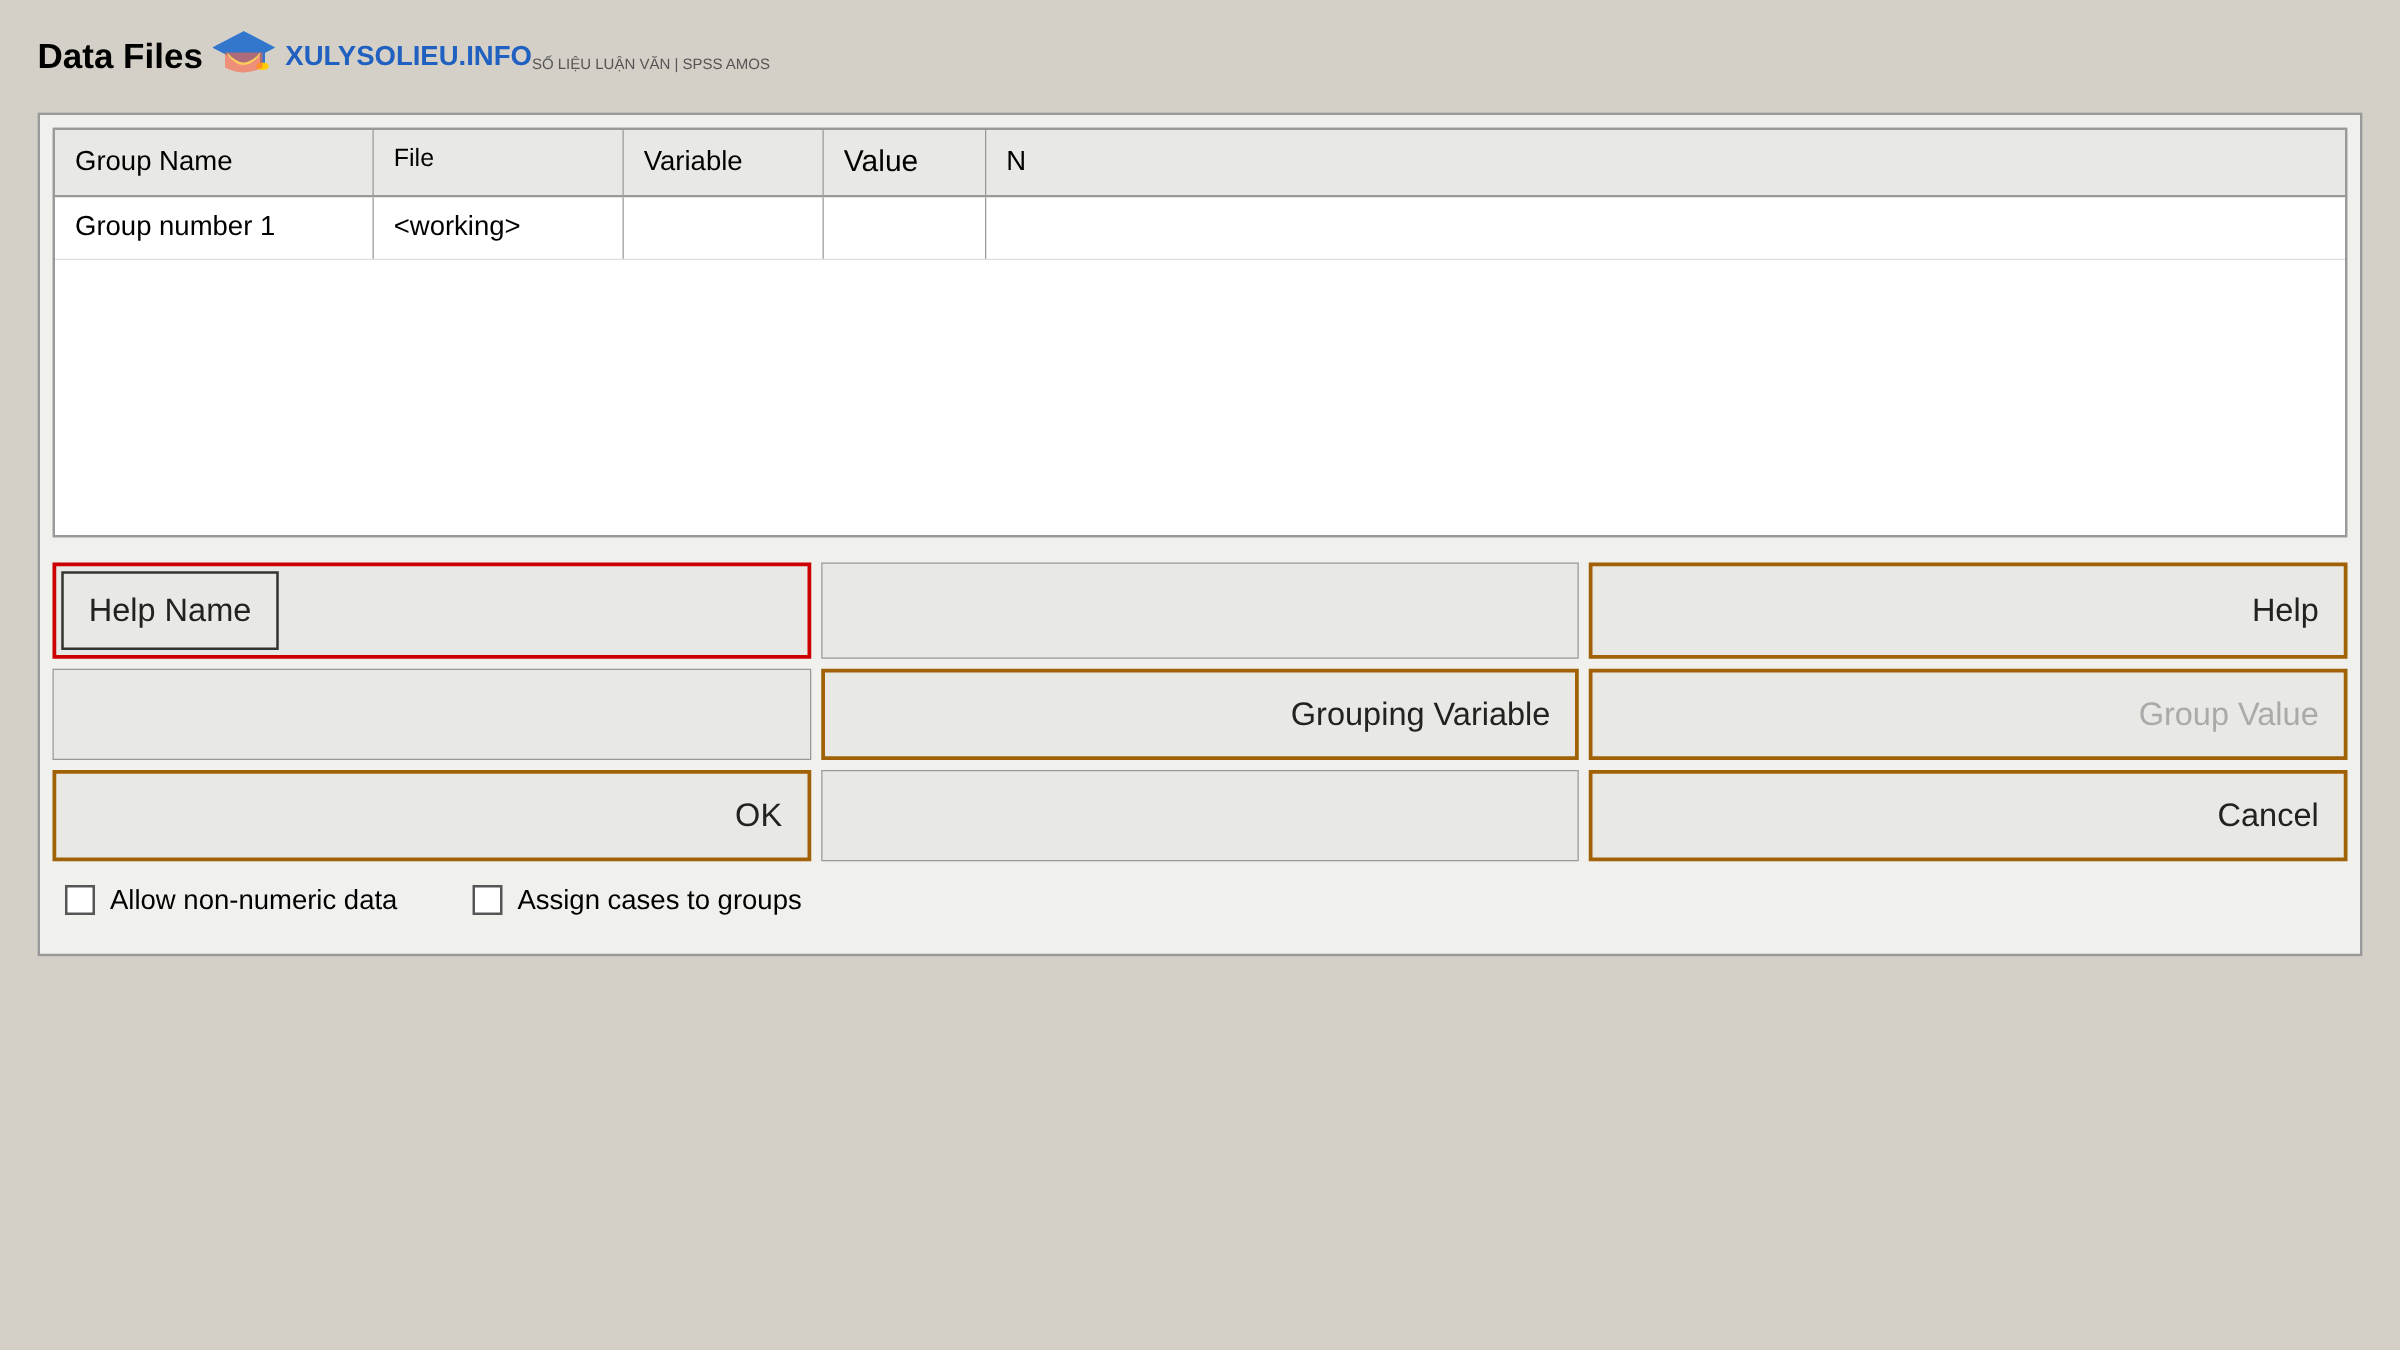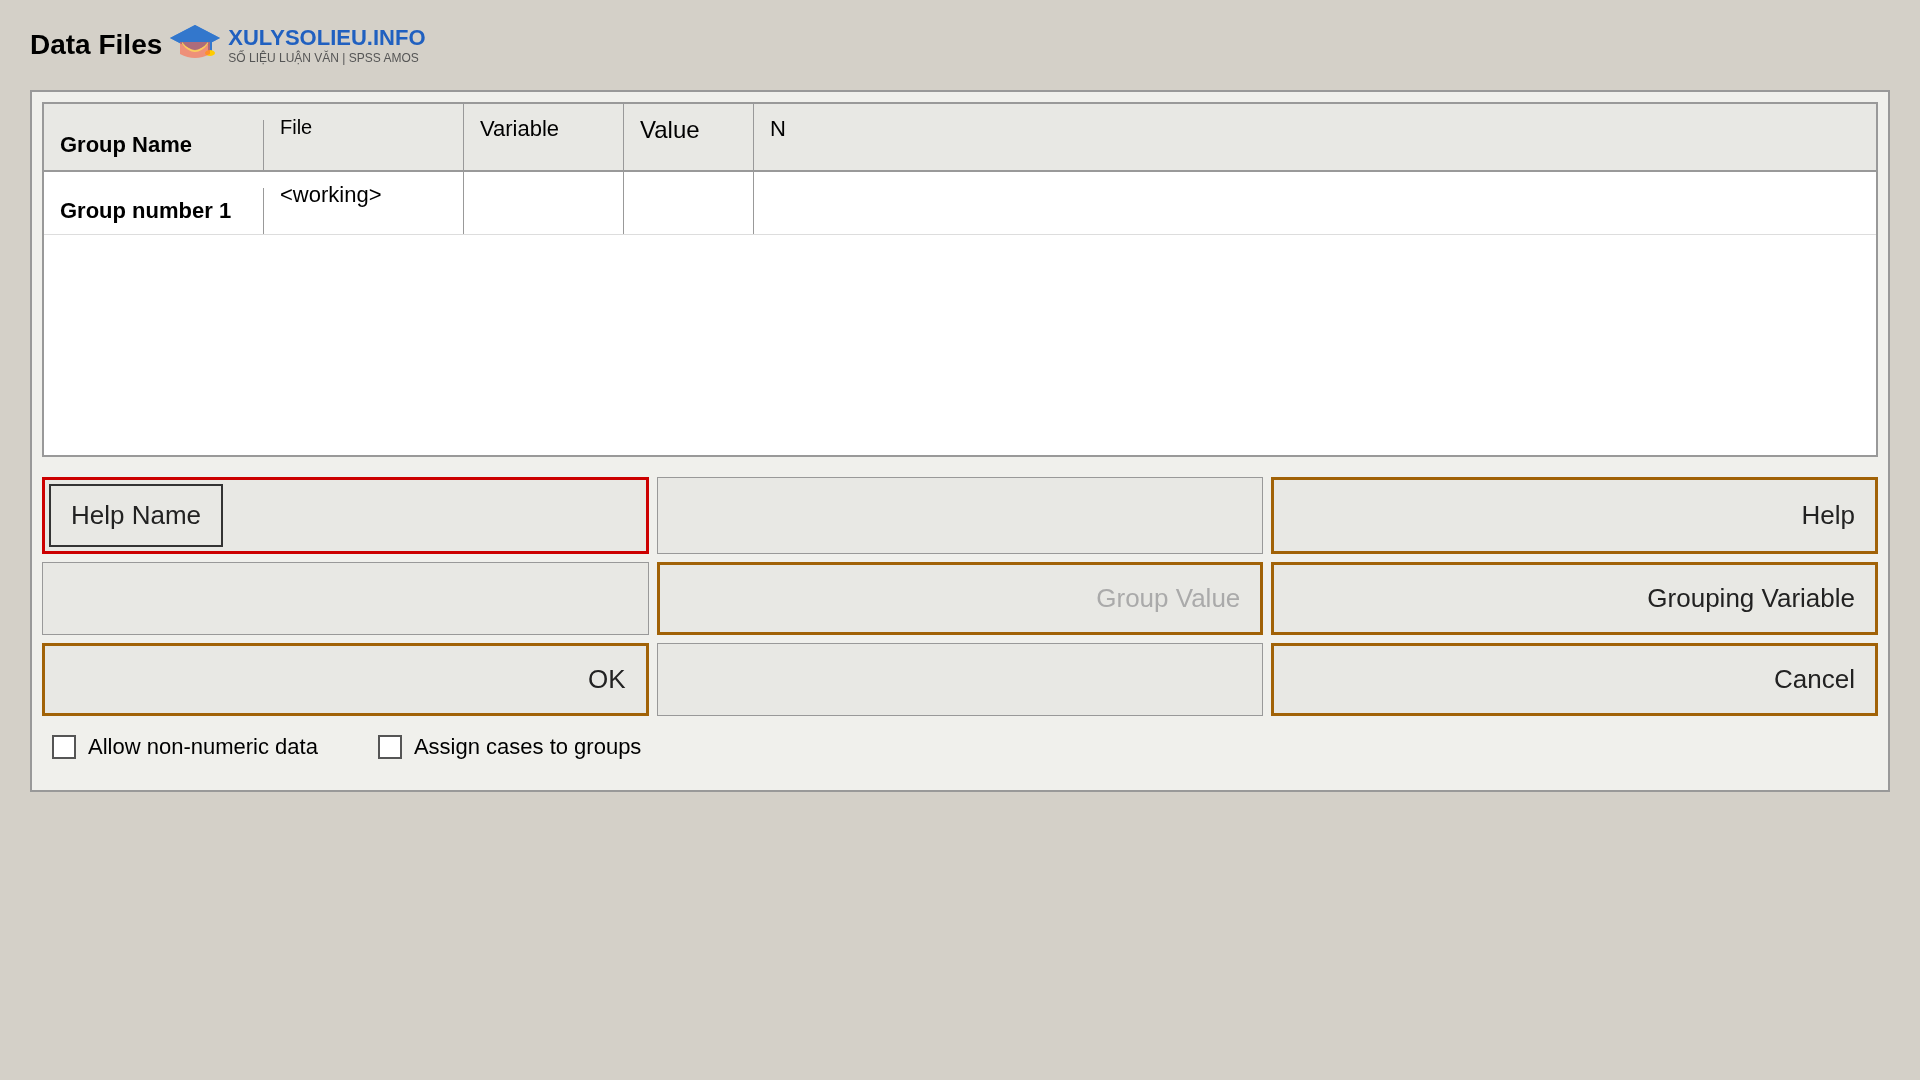--- a/index.html
+++ b/index.html
@@ -42,21 +42,22 @@
       gap: 8px;
     }
 
     .logo-icon {
       width: 50px;
       height: 50px;
     }
 
     .logo-text-area {
       display: flex;
-      flex-direction: column;
+      flex-direction: row;
+      align-items: flex-end;
     }
 
     .logo-main {
       font-size: 22px;
       font-weight: bold;
       color: #2060c0;
     }
 
     .logo-sub {
       font-size: 12px;
@@ -76,26 +77,25 @@
       background-color: #fff;
     }
 
     .table-header {
       display: flex;
       border-bottom: 2px solid #999;
       background-color: #e8e8e4;
     }
 
     .col-group-name {
-      width: 220px;
-      padding: 12px 16px;
-      font-size: 22px;
-      border-right: 1px solid #999;
-      font-weight: bold;
-      margin-top: 16px;
+      width: 255px;
+      padding: 12px 16px;
+      font-size: 22px;
+      border-right: 1px solid #999;
+      font-weight: normal;
     }
 
     .col-file {
       width: 200px;
       padding: 12px 16px;
       font-size: 20px;
       border-right: 1px solid #999;
       font-weight: normal;
     }
 
@@ -254,22 +254,22 @@
 
     <div class="buttons-area">
 
       <div class="btn-highlighted">
         <button class="btn btn-file-name-inner">Help Name</button>
       </div>
       <div class="empty-btn"></div>
       <button class="btn">Help</button>
 
       <div class="empty-btn"></div>
+      <button class="btn">Grouping Variable</button>
       <button class="btn btn-disabled">Group Value</button>
-      <button class="btn">Grouping Variable</button>
 
       <button class="btn">OK</button>
       <div class="empty-btn"></div>
       <button class="btn">Cancel</button>
 
       <div class="checkboxes-row">
         <label class="checkbox-item">
           <span class="checkbox-box"></span>
           <span>Allow non-numeric data</span>
         </label>

